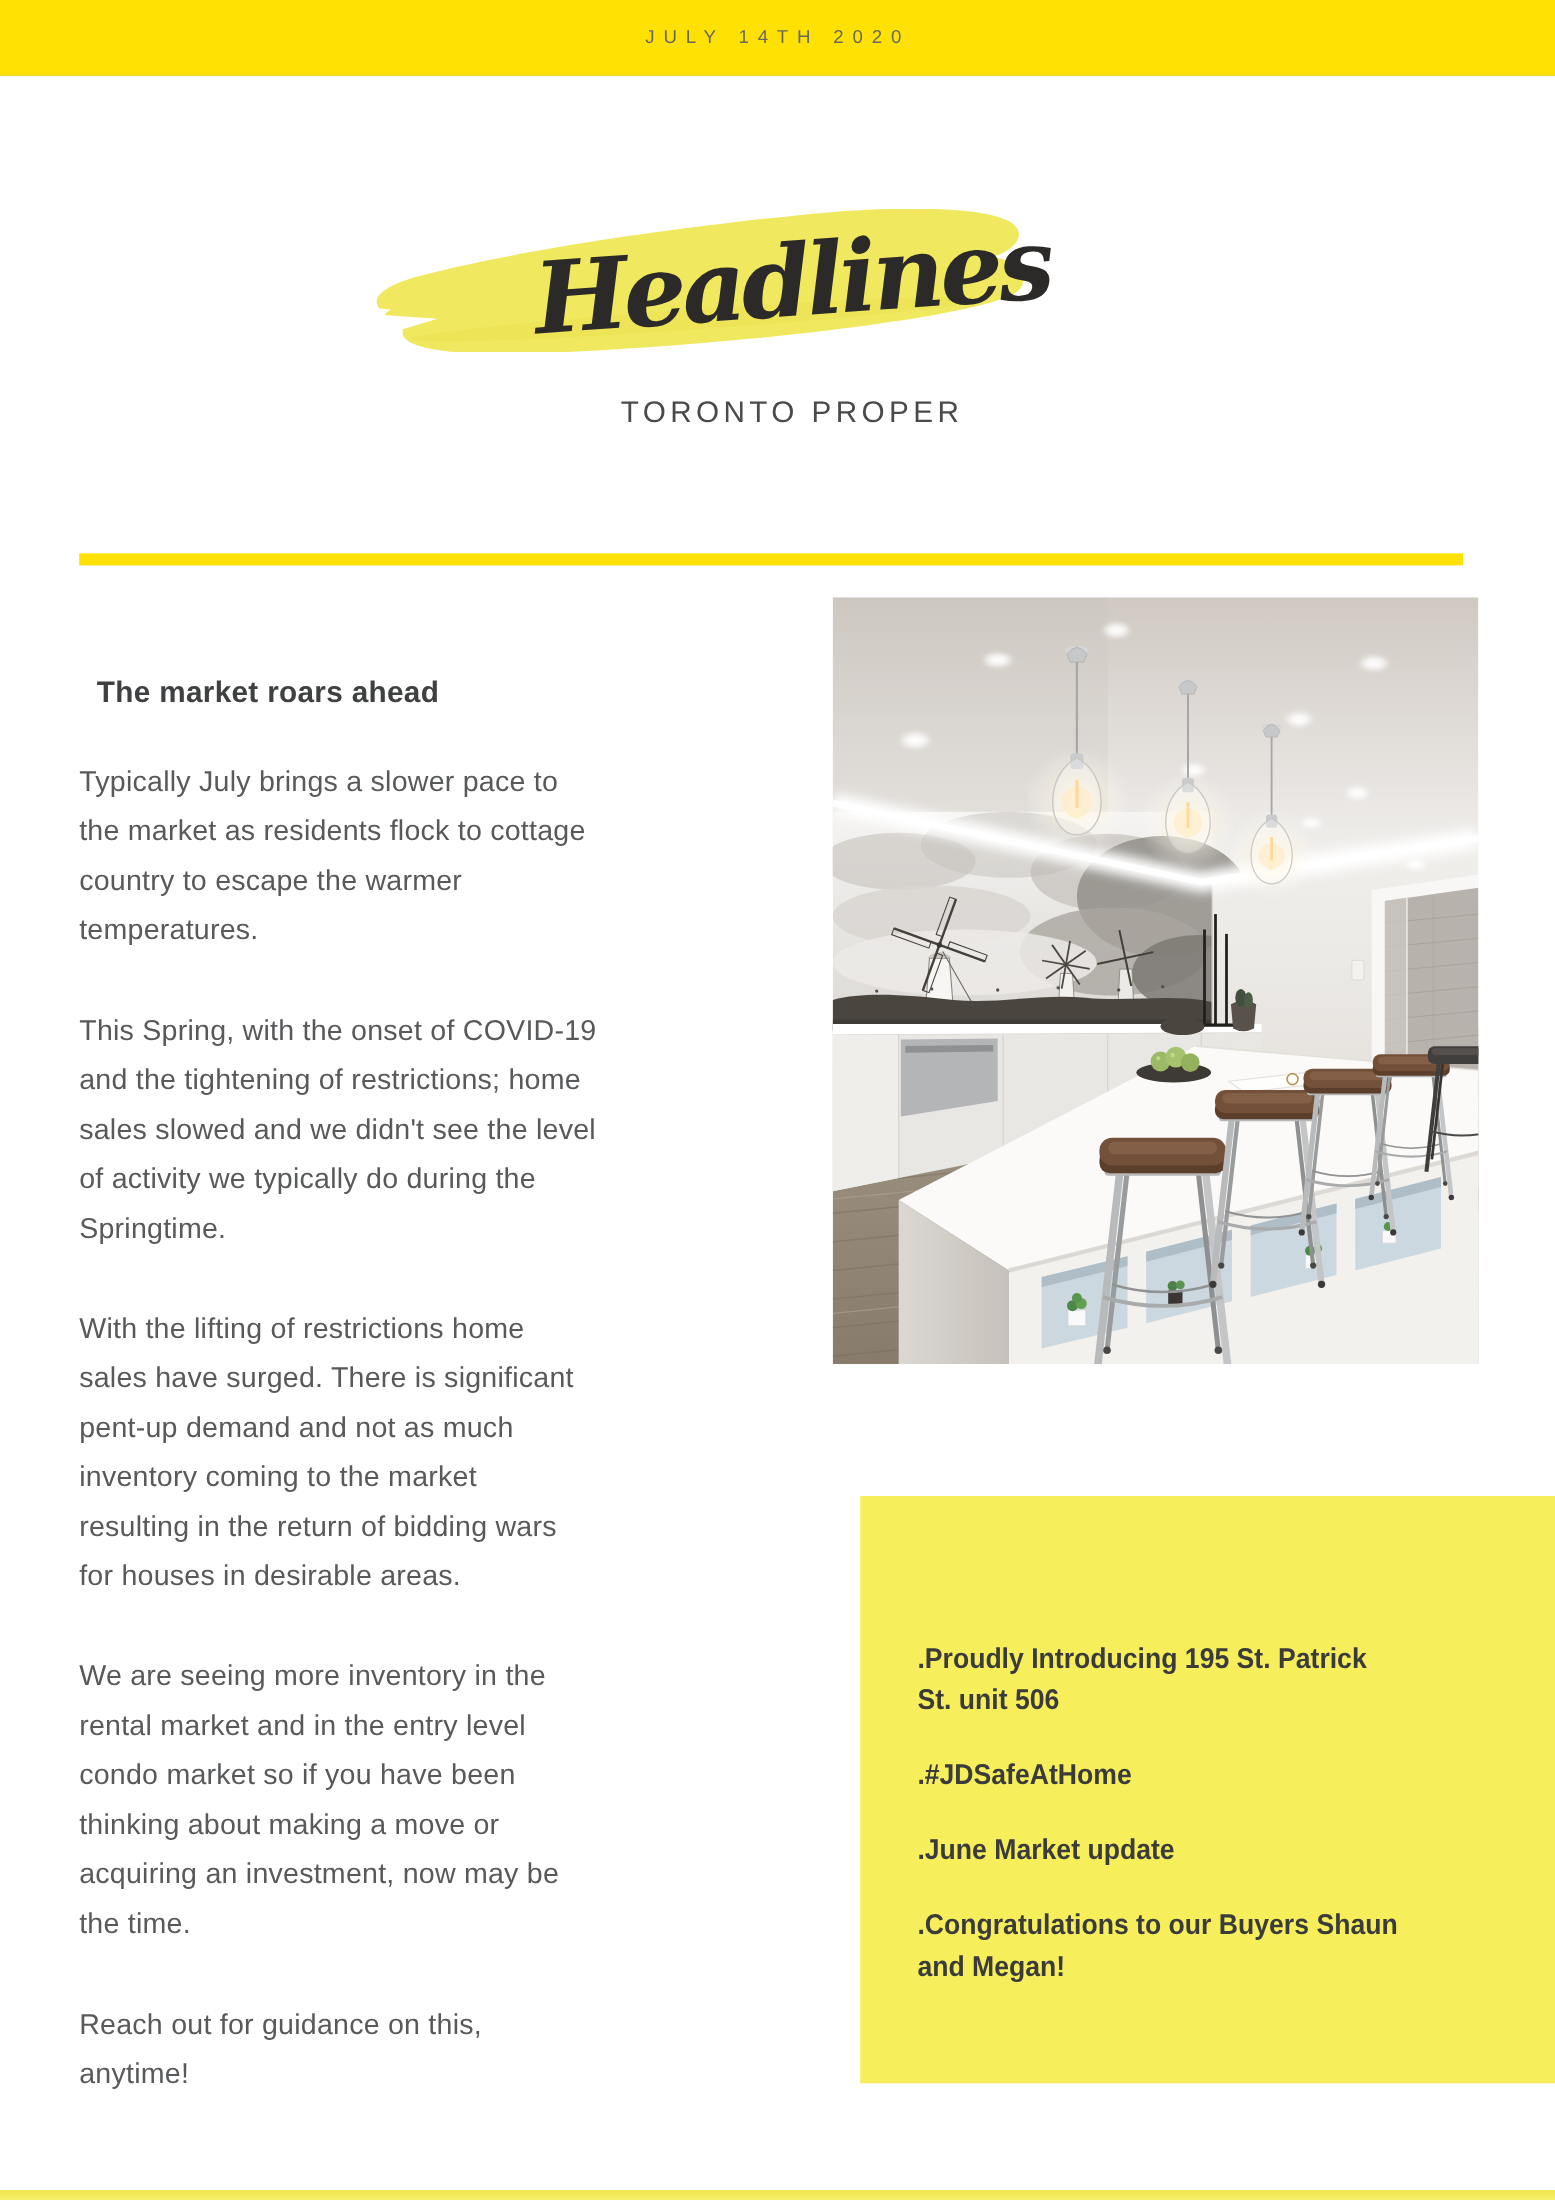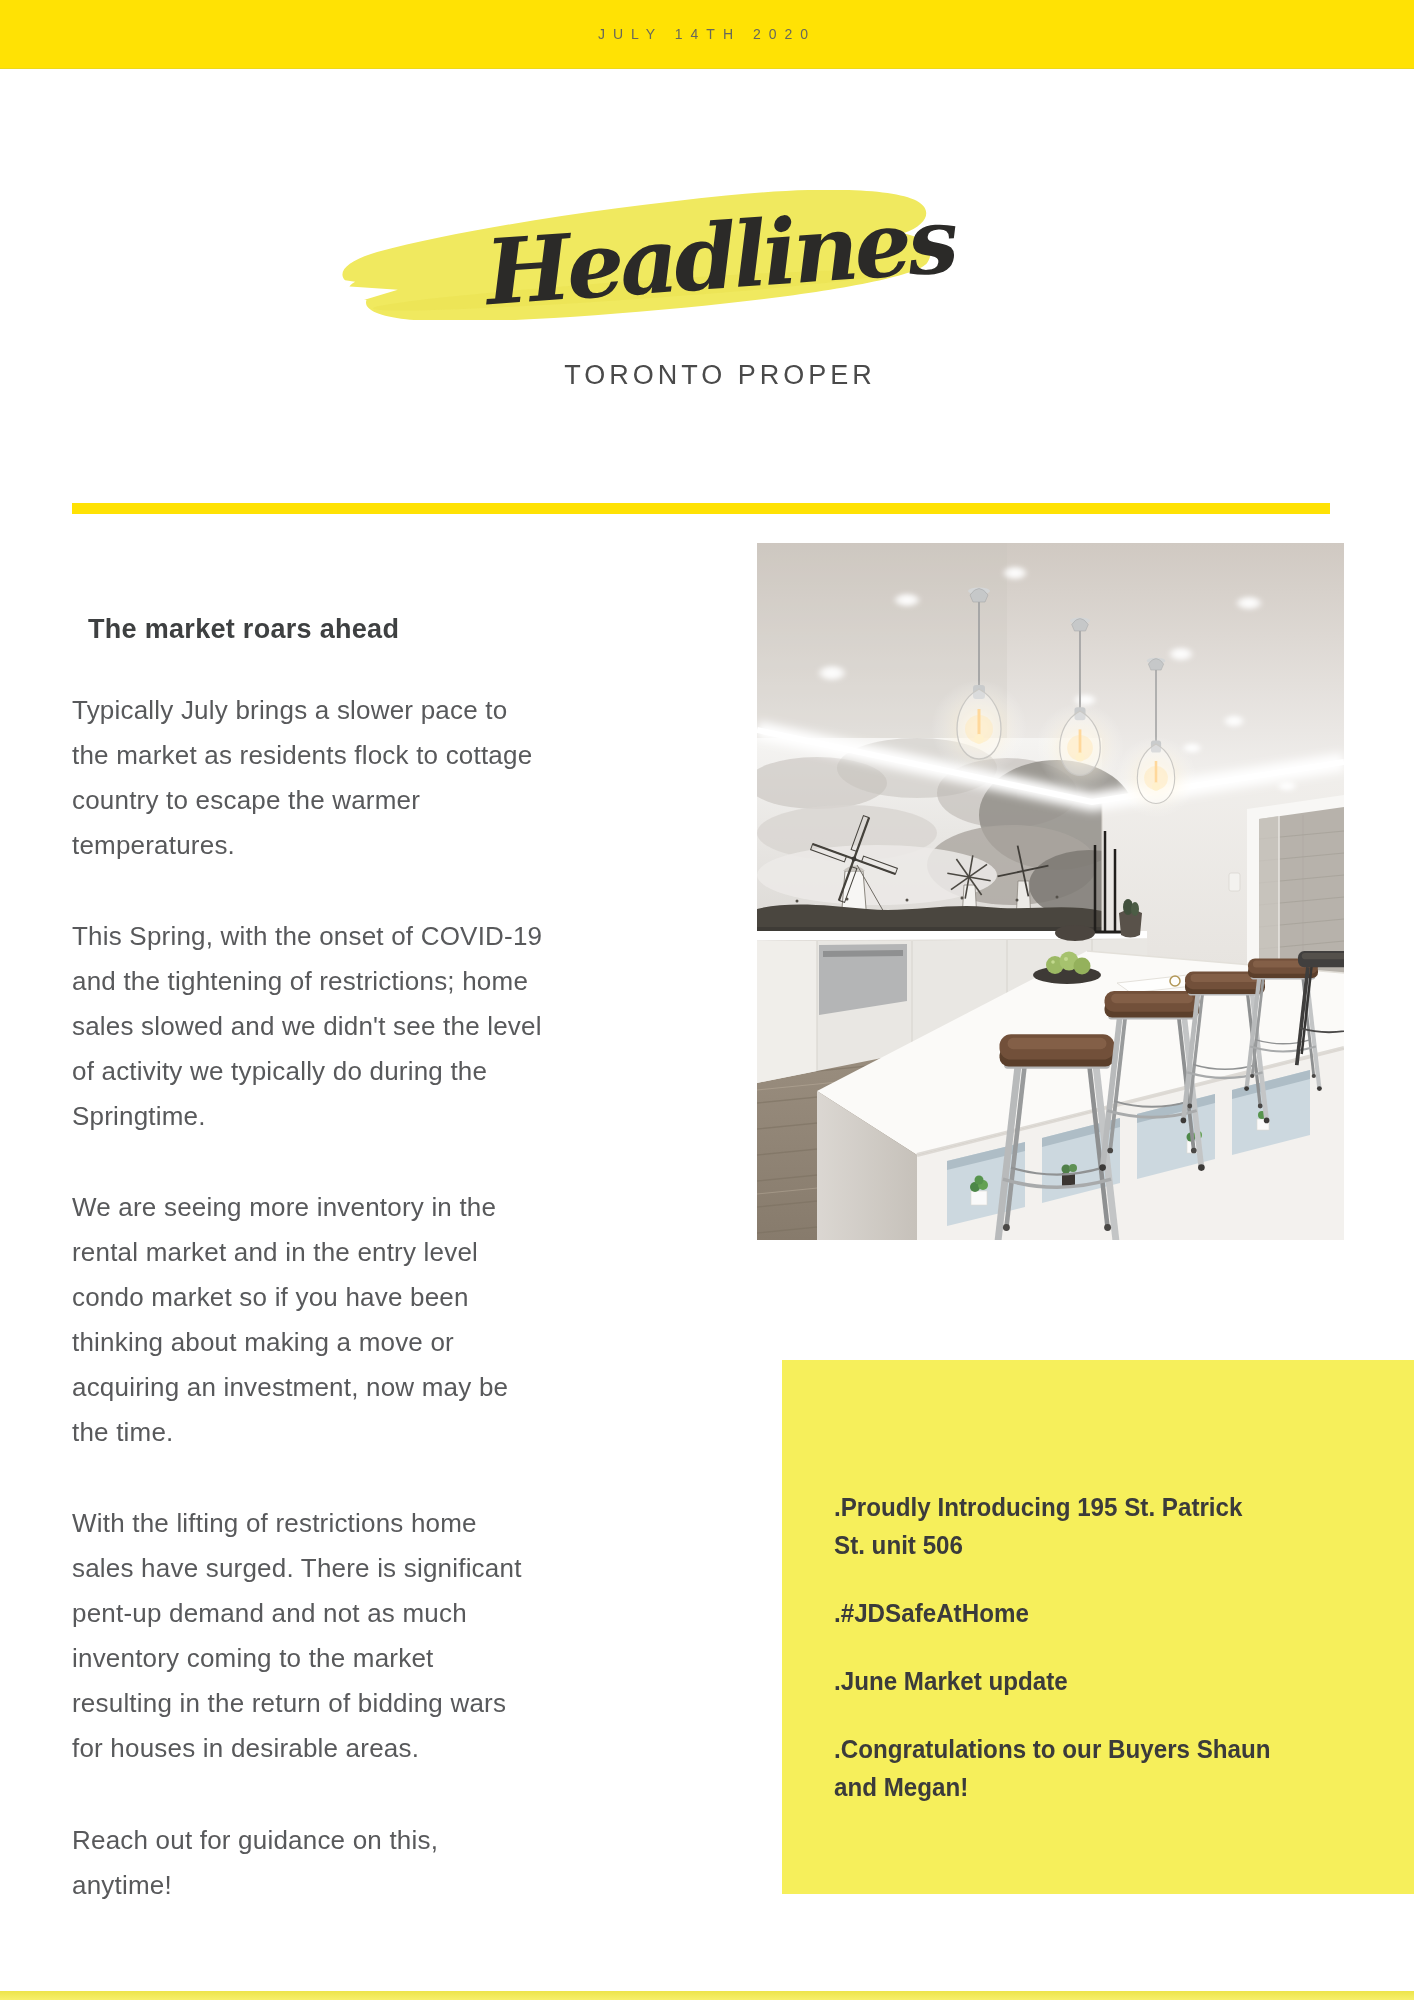--- a/index.html
+++ b/index.html
@@ -2,21 +2,21 @@
 <html><head>
 <meta charset="utf-8">
 <style>
   html,body{margin:0;padding:0;background:#ffffff;}
   .page{position:relative;width:1414px;height:2000px;background:#ffffff;overflow:hidden;
         font-family:"Liberation Sans",sans-serif;}
 
   
   .topbar{position:absolute;left:0;top:0;width:1414px;height:68px;background:#FFE204;
           display:flex;align-items:center;justify-content:center;border-bottom:1px solid #ecd81c;}
-  .topbar span{font-size:14px;letter-spacing:8px;color:#68685C;font-weight:400;}
+  .topbar span{font-size:17px;letter-spacing:8px;color:#68685C;font-weight:400;}
 
   
   .brush{position:absolute;left:330px;top:190px;width:612px;height:130px;}
   .logo-title{position:absolute;left:390px;top:176px;width:660px;height:160px;text-align:center;
               font-family:"DejaVu Serif",serif;font-style:italic;font-weight:700;font-size:90px;
               line-height:160px;letter-spacing:-4px;color:#2B2A28;transform:rotate(-4deg);}
   .logo-subtitle{position:absolute;left:390px;top:360px;width:660px;text-align:center;
                  font-size:27px;letter-spacing:4px;color:#4A4A4A;}
 
   
@@ -75,32 +75,32 @@
     <h1>The market roars ahead</h1>
     <p>Typically July brings a slower pace to
 the market as residents flock to cottage
 country to escape the warmer
 temperatures.</p>
     <p>This Spring, with the onset of COVID-19
 and the tightening of restrictions; home
 sales slowed and we didn't see the level
 of activity we typically do during the
 Springtime.</p>
+    <p>With the lifting of restrictions home
+sales have surged.  There is significant
+pent-up demand and not as much
+inventory coming to the market
+resulting in the return of bidding wars
+for houses in desirable areas.</p>
     <p>We are seeing more inventory in the
 rental market and in the entry level
 condo market so if you have been
 thinking about making a move or
 acquiring an investment, now may be
 the time.</p>
-    <p>With the lifting of restrictions home
-sales have surged.  There is significant
-pent-up demand and not as much
-inventory coming to the market
-resulting in the return of bidding wars
-for houses in desirable areas.</p>
     <p class="last">Reach out for guidance on this,
 anytime!</p>
   </section>
 
   <figure class="photo">
     <svg viewBox="0 0 587 697" aria-hidden="true">
       <defs>
         <linearGradient id="ceil" x1="0" y1="0" x2="0" y2="1">
           <stop offset="0" stop-color="#d0c9c2"></stop>
             <stop offset=".7" stop-color="#eae7e4"></stop>

